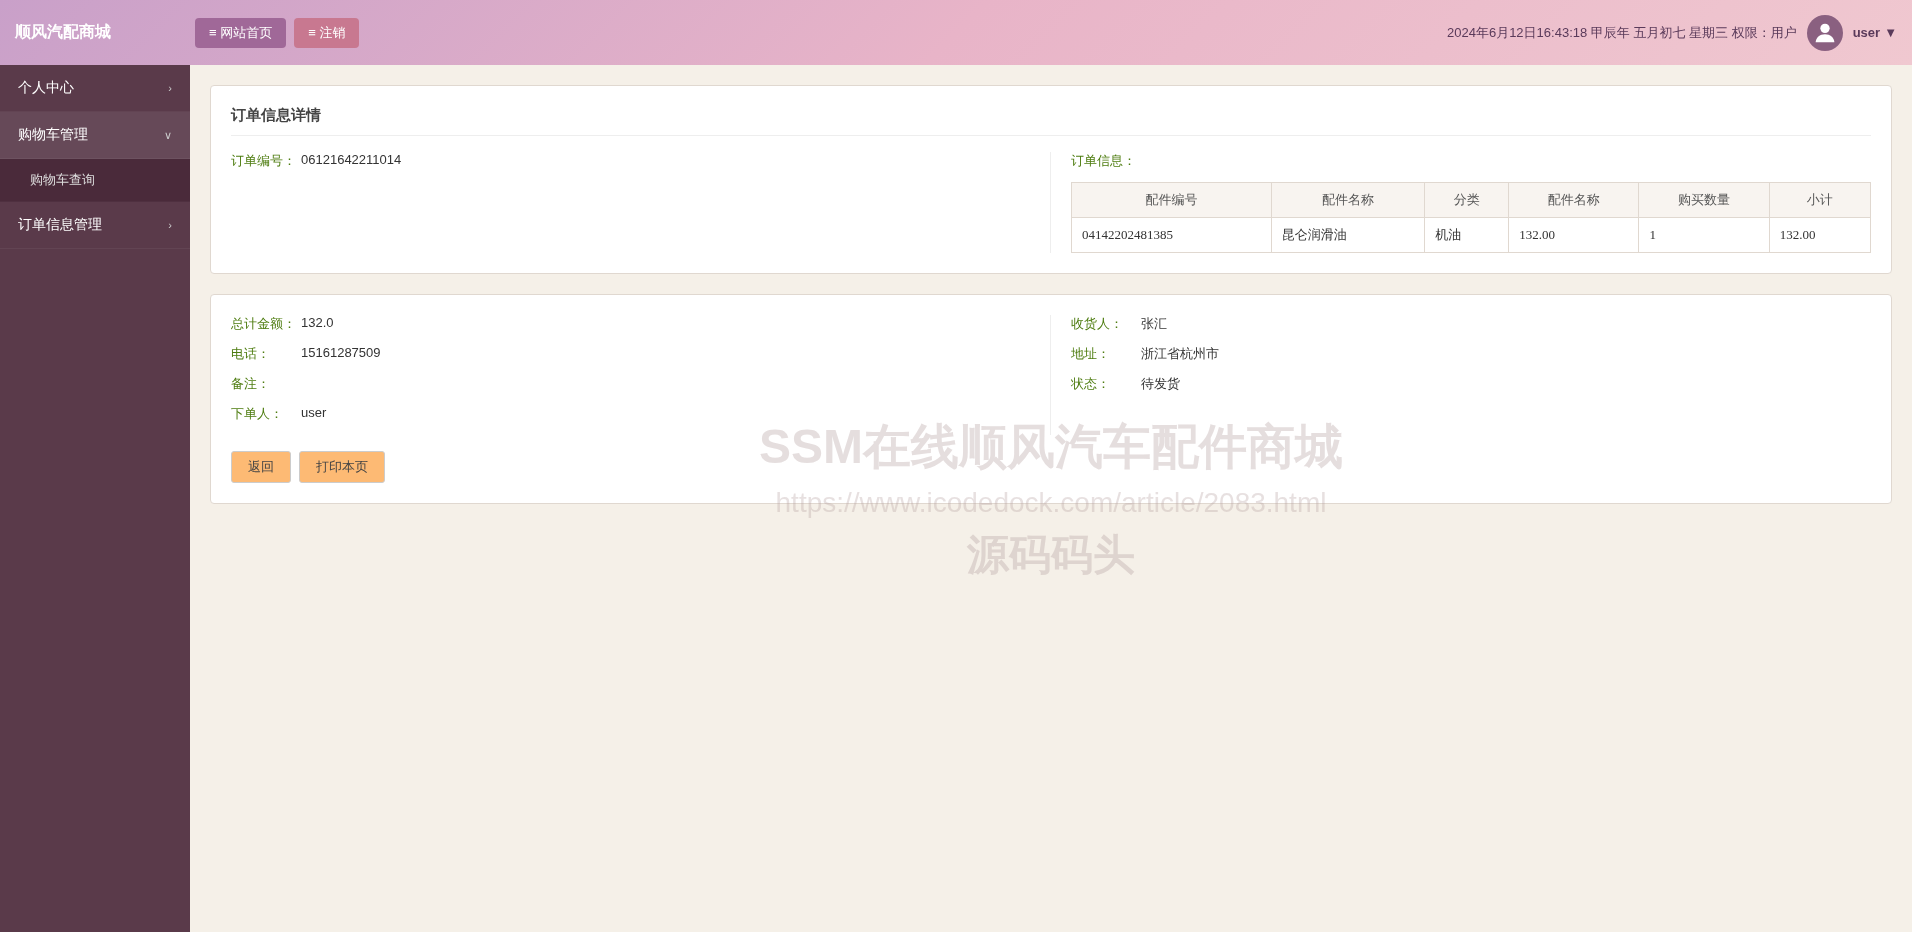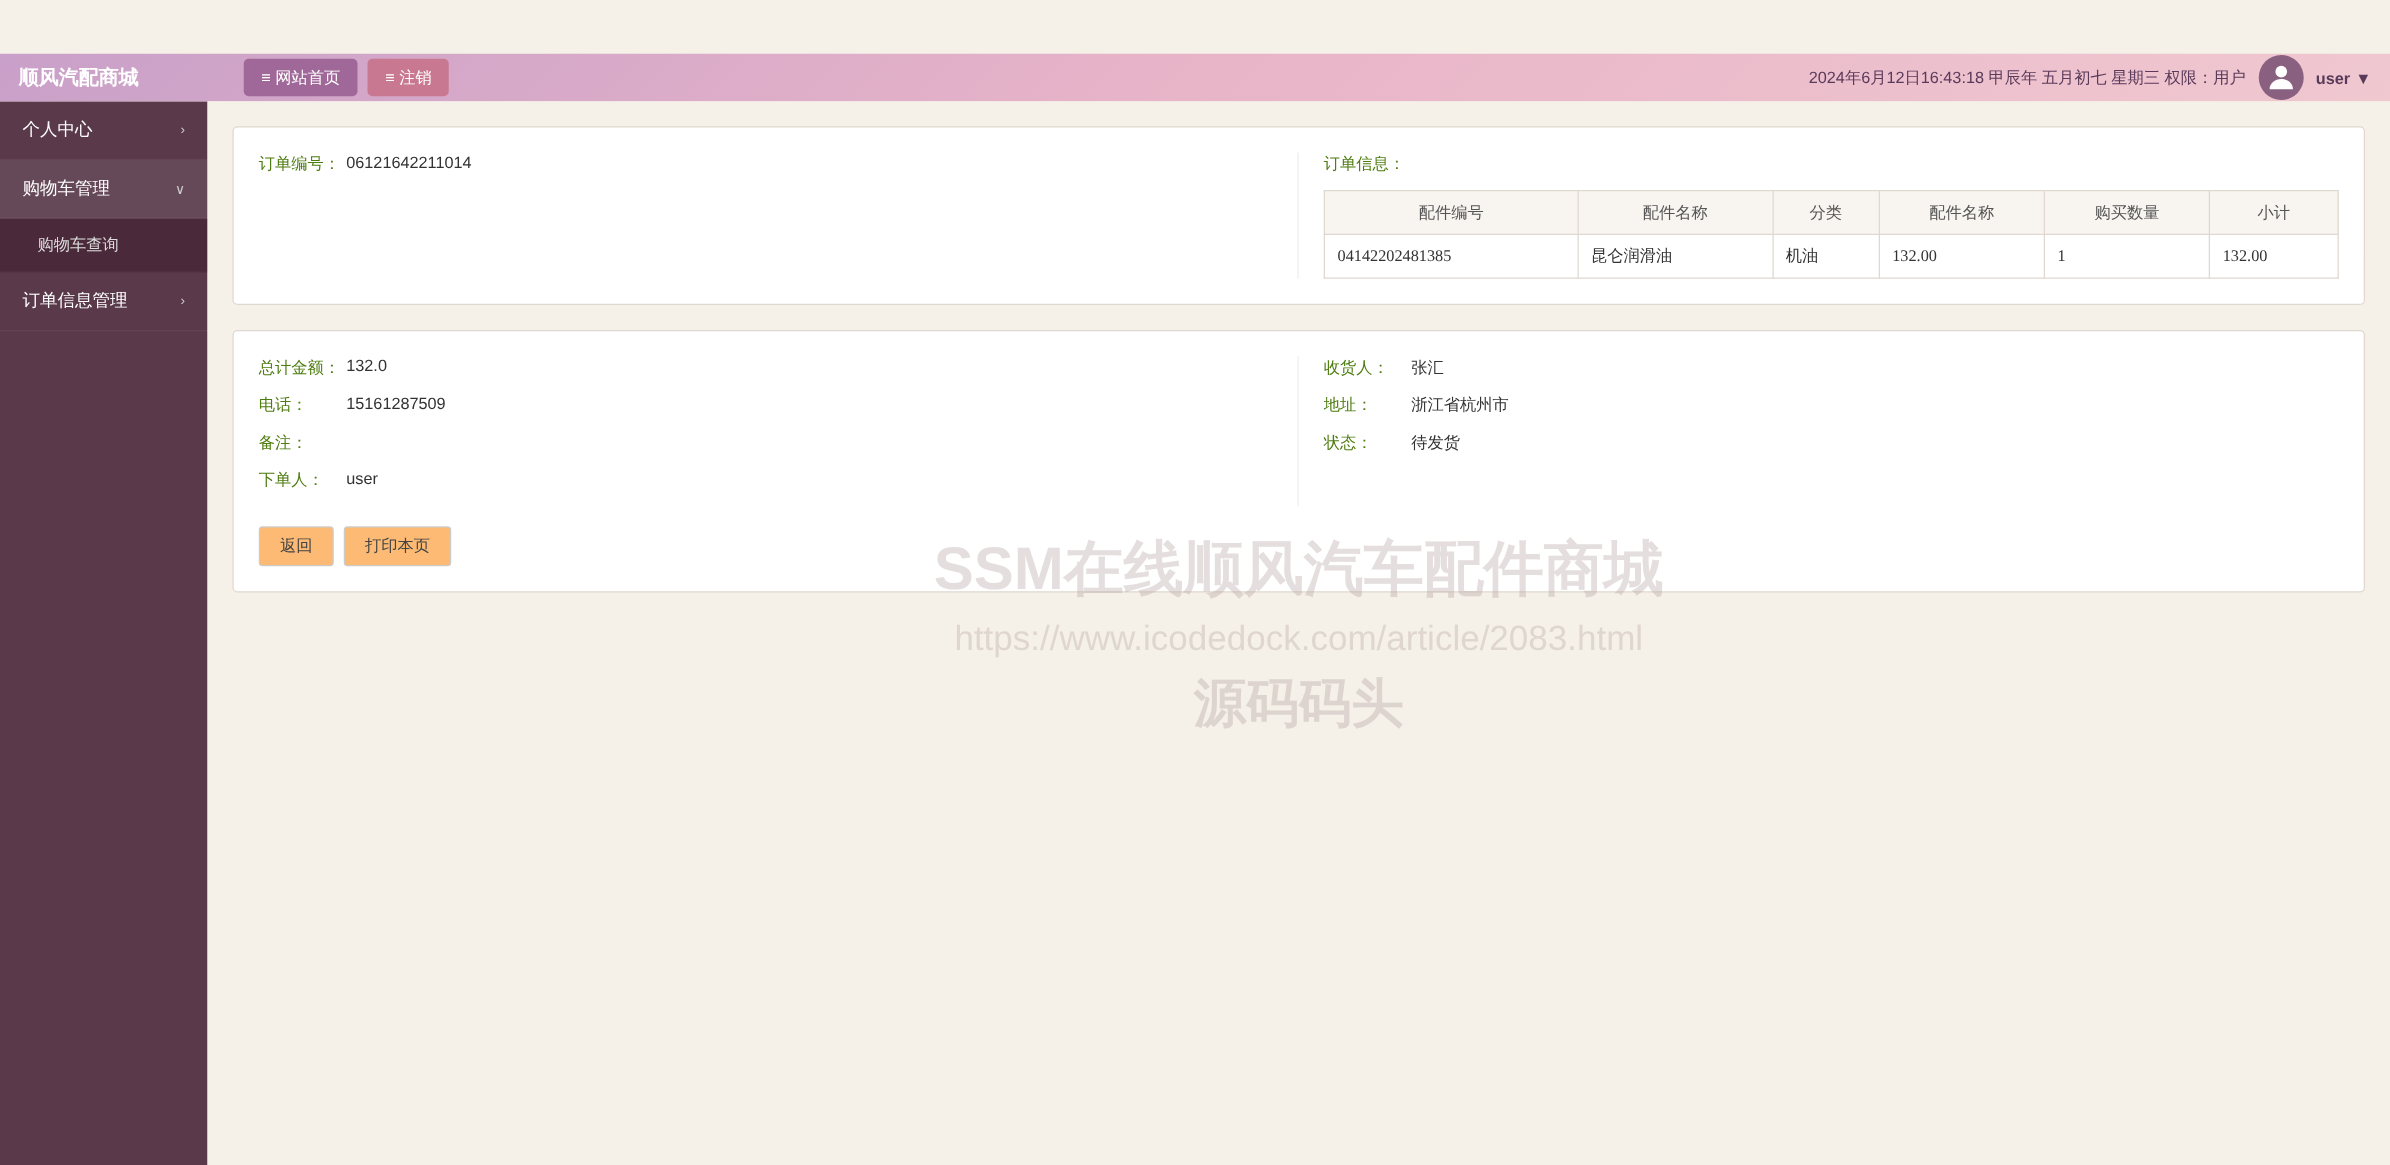--- a/index.html
+++ b/index.html
@@ -1,27 +1,26 @@
 <!DOCTYPE html>
 <html><head>
   <meta charset="utf-8">
   <style>
     * { margin: 0; padding: 0; box-sizing: border-box; }
     body { font-family: "Microsoft YaHei", Arial, sans-serif; font-size: 14px; background: #f5f0e8; display: flex; flex-direction: column; height: 100vh; overflow: hidden; }
 
     
     .top-navbar {
       background: linear-gradient(135deg, #c9a0c9 0%, #e8b4c8 50%, #f0c8d0 100%);
-      height: 38px;
+      height: 65px;
       display: flex;
       align-items: center;
       padding: 0 15px;
       position: relative;
       flex-shrink: 0;
-      margin-top: 43px;
     }
     .brand-title {
       color: #fff;
       font-size: 16px;
       font-weight: bold;
       min-width: 160px;
     }
     .nav-btn-group {
       display: flex;
       gap: 8px;
@@ -74,21 +73,21 @@
 
     
     .main-layout {
       display: flex;
       flex: 1;
       overflow: hidden;
     }
 
     
     .sidebar {
-      width: 166px;
+      width: 190px;
       background: #5a3a4a;
       color: #fff;
       flex-shrink: 0;
       overflow-y: auto;
     }
     .sidebar-item {
       padding: 14px 18px;
       cursor: pointer;
       display: flex;
       align-items: center;
@@ -298,20 +297,21 @@
 
   <div class="content-area">
 
     <div class="watermark">
       <div class="watermark-line1">SSM在线顺风汽车配件商城</div>
       <div class="watermark-line3">https://www.icodedock.com/article/2083.html</div>
       <div class="watermark-line4">源码码头</div>
     </div>
 
     <div class="order-detail-card">
+      <div class="card-title">订单信息详情</div>
 
       <div class="order-info-grid">
 
         <div class="order-left">
           <div class="info-row">
             <span class="info-label">订单编号：</span>
             <span class="info-value">06121642211014</span>
           </div>
         </div>
 

